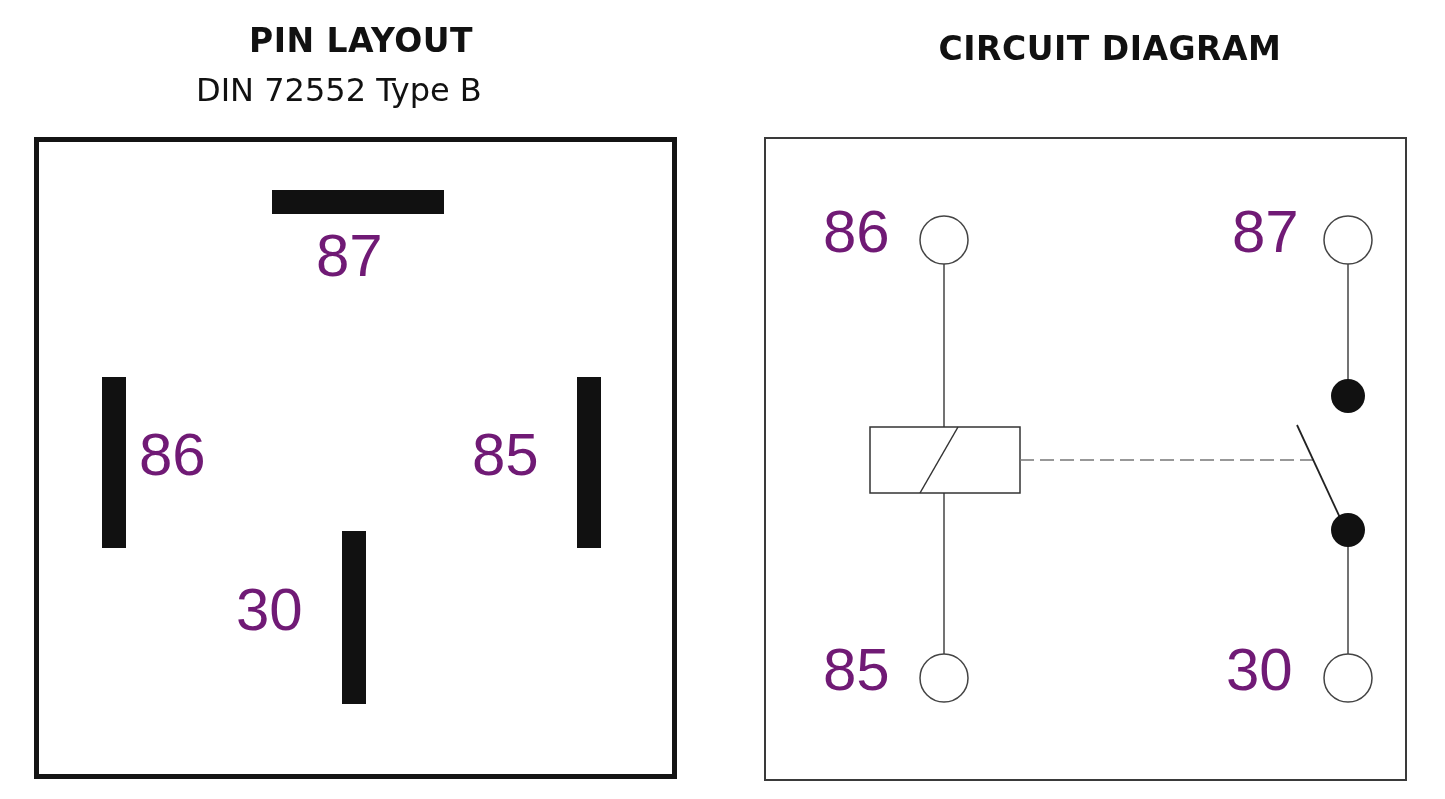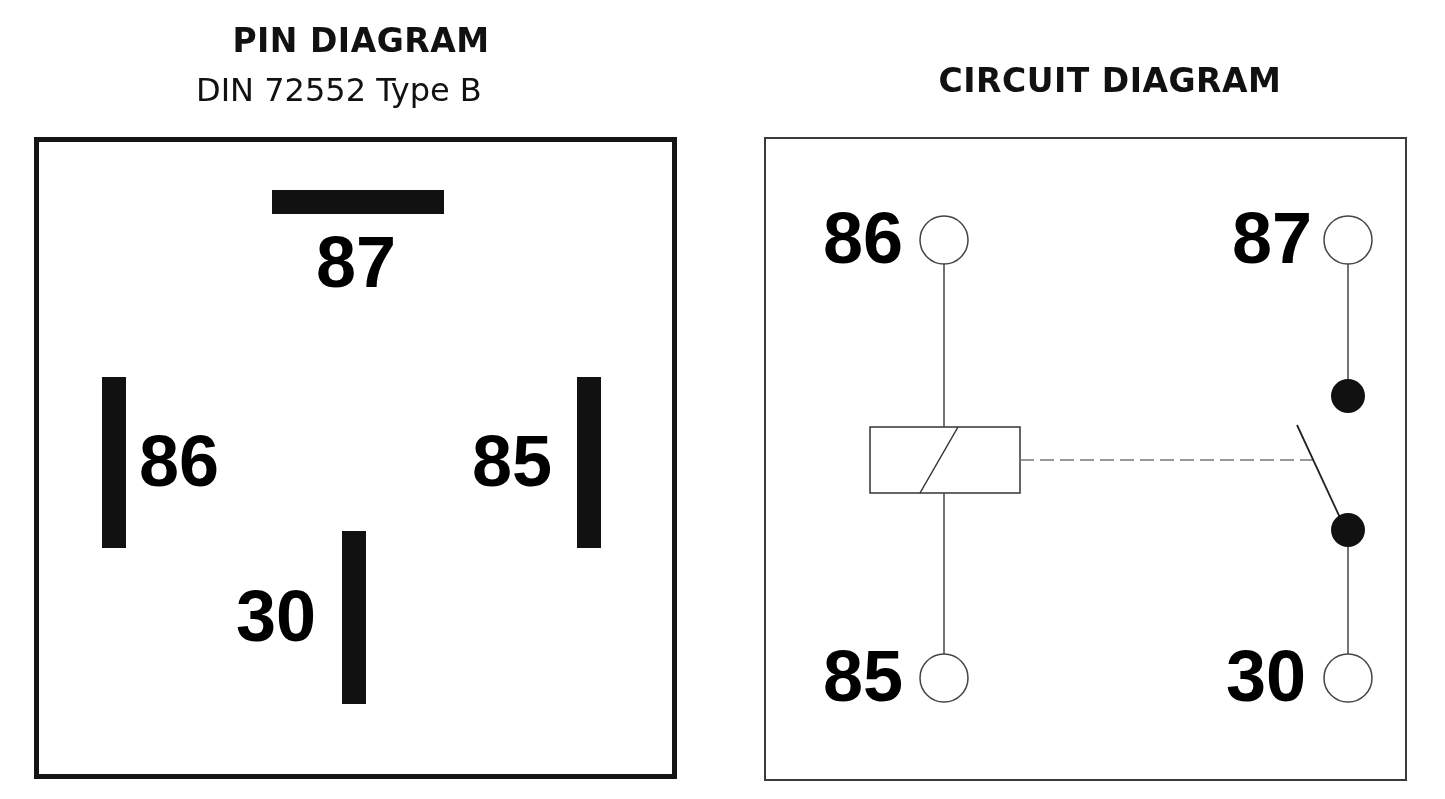--- a/index.html
+++ b/index.html
@@ -3,29 +3,29 @@
 <meta charset="utf-8">
 <style>
   html,body{margin:0;padding:0;background:#ffffff;}
   body{width:1445px;height:799px;position:relative;overflow:hidden;font-family:"DejaVu Sans","Liberation Sans",sans-serif;color:#111;}
   .title{position:absolute;text-align:center;font-weight:bold;font-size:33px;letter-spacing:0.5px;line-height:1;}
   .subtitle{position:absolute;text-align:left;font-size:32px;line-height:1;}
   .panel{position:absolute;box-sizing:border-box;background:#fff;}
   #pin-panel{left:34px;top:137px;width:643px;height:642px;border:5px solid #141414;}
   #circuit-panel{left:764px;top:137px;width:643px;height:644px;border:2px solid #3a3a3a;}
   .bar{position:absolute;background:#111;}
-  .pin-label{position:absolute;font-family:"Liberation Sans","DejaVu Sans",sans-serif;font-weight:bold;font-size:72px;line-height:1;color:#000000;}
+  .pin-label{position:absolute;font-family:"Liberation Sans","DejaVu Sans",sans-serif;font-weight:normal;font-size:60px;line-height:1;color:#701a75;}
   svg{position:absolute;left:0;top:0;}
 </style>
 </head>
 <body>
 
-<div class="title" style="left:196px;top:24px;width:330px;">PIN DIAGRAM</div>
+<div class="title" style="left:196px;top:24px;width:330px;">PIN LAYOUT</div>
 <div class="subtitle" style="left:196px;top:74px;width:330px;">DIN 72552 Type B</div>
-<div class="title" style="left:910px;top:64px;width:400px;">CIRCUIT DIAGRAM</div>
+<div class="title" style="left:910px;top:32px;width:400px;">CIRCUIT DIAGRAM</div>
 
 <div class="panel" id="pin-panel"></div>
 
 <div class="bar" style="left:272px;top:190px;width:172px;height:24px;"></div>
 <div class="pin-label" style="left:316px;top:226px;">87</div>
 
 <div class="bar" style="left:102px;top:377px;width:24px;height:171px;"></div>
 <div class="pin-label" style="left:139px;top:425px;">86</div>
 
 <div class="bar" style="left:577px;top:377px;width:24px;height:171px;"></div>

